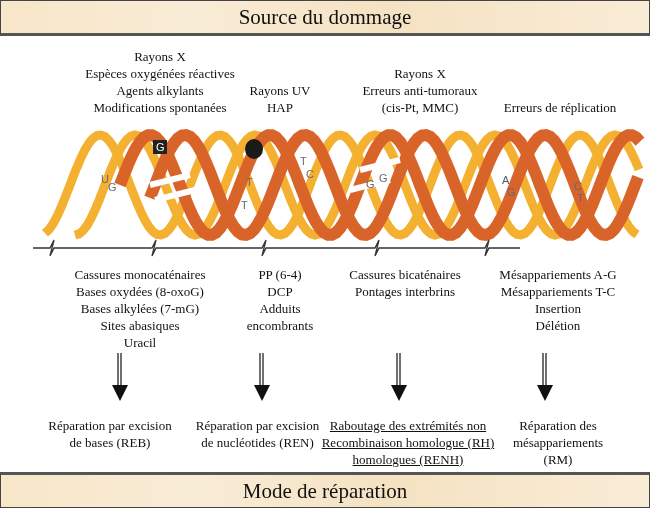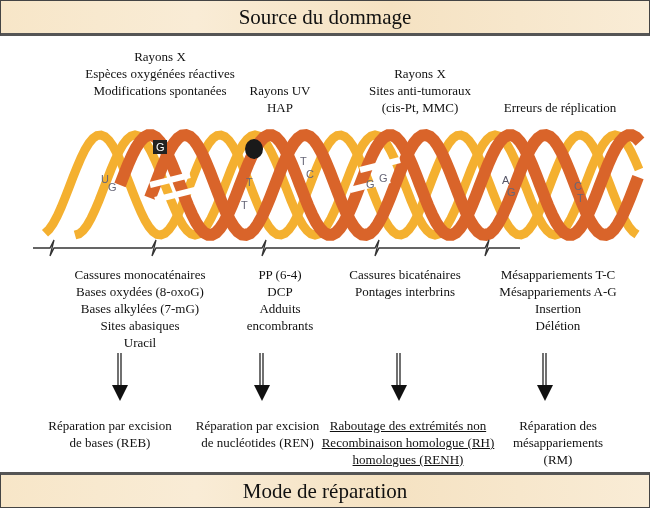--- a/index.html
+++ b/index.html
@@ -19,29 +19,30 @@
 </head>
 <body>
 
 <div id="top-banner" class="banner">
   <span>Source du dommage</span>
 </div>
 
 <div class="src lbl" style="left:60px;top:48px;width:200px;">
   <span>Rayons X</span>
   <span>Espèces oxygénées réactives</span>
+  <span>Agents alkylants</span>
   <span>Modifications spontanées</span>
 </div>
 <div class="src lbl" style="left:225px;top:82px;width:110px;">
   <span>Rayons UV</span>
   <span>HAP</span>
 </div>
 <div class="src lbl" style="left:340px;top:65px;width:160px;">
   <span>Rayons X</span>
-  <span>Sites anti-tumoraux</span>
+  <span>Erreurs anti-tumoraux</span>
   <span>(cis-Pt, MMC)</span>
 </div>
 <div class="src lbl" style="left:485px;top:99px;width:150px;">
   <span>Erreurs de réplication</span>
 </div>
 
 <svg id="helix" width="650" height="140">
   <g id="strands">
       <path d="M45,113.3 L49,109.6 L53,103.9 L57,96.5 L61,87.7 L65,77.9 L69,67.6 L73,57.2 L77,47.1 L81,37.8 L85,29.6 L89,23.1 L93,18.3 L97,15.6 L101,15.1 L105,16.7 L109,20.4 L113,26.1 L117,33.5 L121,42.3 L125,52.1 L129,62.4 L133,72.8 L137,82.9 L141,92.2 L145,100.4 L149,106.9 L153,111.7 L157,114.4 L161,114.9 L165,113.3 L169,109.6 L173,103.9 L177,96.5 L181,87.7 L185,77.9 L189,67.6 L193,57.2 L197,47.1 L201,37.8 L205,29.6 L209,23.1 L213,18.3 L217,15.6 L221,15.1 L225,16.7 L229,20.4 L233,26.1 L237,33.5 L241,42.3 L245,52.1 L249,62.4 L253,72.8 L257,82.9 L261,92.2 L265,100.4 L269,106.9 L273,111.7 L277,114.4 L281,114.9 L285,113.3 L289,109.6 L293,103.9 L297,96.5 L301,87.7 L305,77.9 L309,67.6 L313,57.2 L317,47.1 L321,37.8 L325,29.6 L329,23.1 L333,18.3 L337,15.6 L341,15.1 L345,16.7 L349,20.4 L353,26.1 L357,33.5 L361,42.3 L365,52.1 L369,62.4 L373,72.8 L377,82.9 L381,92.2 L385,100.4 L389,106.9 L393,111.7 L397,114.4 L401,114.9 L405,113.3 L409,109.6 L413,103.9 L417,96.5 L421,87.7 L425,77.9 L429,67.6 L433,57.2 L437,47.1 L441,37.8 L445,29.6 L449,23.1 L453,18.3 L457,15.6 L461,15.1 L465,16.7 L469,20.4 L473,26.1 L477,33.5 L481,42.3 L485,52.1 L489,62.4 L493,72.8 L497,82.9 L501,92.2 L505,100.4 L509,106.9 L513,111.7 L517,114.4 L521,114.9 L525,113.3 L529,109.6 L533,103.9 L537,96.5 L541,87.7 L545,77.9 L549,67.6 L553,57.2 L557,47.1 L561,37.8 L565,29.6 L569,23.1 L573,18.3 L577,15.6 L581,15.1 L585,16.7 L589,20.4 L593,26.1 L597,33.5 L601,42.3 L605,52.1 L609,62.4 L613,72.8 L617,82.9 L621,92.2 L625,100.4 L629,106.9 L633,111.7 L637,114.4" fill="none" stroke="#f4b030" stroke-width="9"></path>
       <path d="M75,115.0 L79,113.9 L83,110.7 L87,105.5 L91,98.5 L95,90.0 L99,80.5 L103,70.2 L107,59.8 L111,49.5 L115,40.0 L119,31.5 L123,24.5 L127,19.3 L131,16.1 L135,15.0 L139,16.1 L143,19.3 L147,24.5 L151,31.5 L155,40.0 L159,49.5 L163,59.8 L167,70.2 L171,80.5 L175,90.0 L179,98.5 L183,105.5 L187,110.7 L191,113.9 L195,115.0 L199,113.9 L203,110.7 L207,105.5 L211,98.5 L215,90.0 L219,80.5 L223,70.2 L227,59.8 L231,49.5 L235,40.0 L239,31.5 L243,24.5 L247,19.3 L251,16.1 L255,15.0 L259,16.1 L263,19.3 L267,24.5 L271,31.5 L275,40.0 L279,49.5 L283,59.8 L287,70.2 L291,80.5 L295,90.0 L299,98.5 L303,105.5 L307,110.7 L311,113.9 L315,115.0 L319,113.9 L323,110.7 L327,105.5 L331,98.5 L335,90.0 L339,80.5 L343,70.2 L347,59.8 L351,49.5 L355,40.0 L359,31.5 L363,24.5 L367,19.3 L371,16.1 L375,15.0 L379,16.1 L383,19.3 L387,24.5 L391,31.5 L395,40.0 L399,49.5 L403,59.8 L407,70.2 L411,80.5 L415,90.0 L419,98.5 L423,105.5 L427,110.7 L431,113.9 L435,115.0 L439,113.9 L443,110.7 L447,105.5 L451,98.5 L455,90.0 L459,80.5 L463,70.2 L467,59.8 L471,49.5 L475,40.0 L479,31.5 L483,24.5 L487,19.3 L491,16.1 L495,15.0 L499,16.1 L503,19.3 L507,24.5 L511,31.5 L515,40.0 L519,49.5 L523,59.8 L527,70.2 L531,80.5 L535,90.0 L539,98.5 L543,105.5 L547,110.7 L551,113.9 L555,115.0 L559,113.9 L563,110.7 L567,105.5 L571,98.5 L575,90.0 L579,80.5 L583,70.2 L587,59.8 L591,49.5 L595,40.0 L599,31.5 L603,24.5 L607,19.3 L611,16.1 L615,15.0 L619,16.1 L623,19.3 L627,24.5 L631,31.5 L635,40.0 L639,49.5" fill="none" stroke="#f4b030" stroke-width="9"></path>
@@ -82,22 +83,22 @@
 <div class="dmg lbl" style="left:225px;top:266px;width:110px;">
   <span>PP (6-4)</span>
   <span>DCP</span>
   <span>Adduits encombrants</span>
 </div>
 <div class="dmg lbl" style="left:335px;top:266px;width:140px;">
   <span>Cassures bicaténaires</span>
   <span>Pontages interbrins</span>
 </div>
 <div class="dmg lbl" style="left:478px;top:266px;width:160px;">
+  <span>Mésappariements A-G</span>
   <span>Mésappariements T-C</span>
-  <span>Mésappariements A-G</span>
   <span>Insertion</span>
   <span>Délétion</span>
 </div>
 
 <svg class="arrow" style="left:110px;top:353px;">
     <line x1="8" y1="0" x2="8" y2="32" stroke="#111" stroke-width="1.2"></line>
     <line x1="11" y1="0" x2="11" y2="32" stroke="#111" stroke-width="1.2"></line>
     <polygon points="2,32 18,32 10,48" fill="#111"></polygon>
   </svg>
 <svg class="arrow" style="left:252px;top:353px;">

